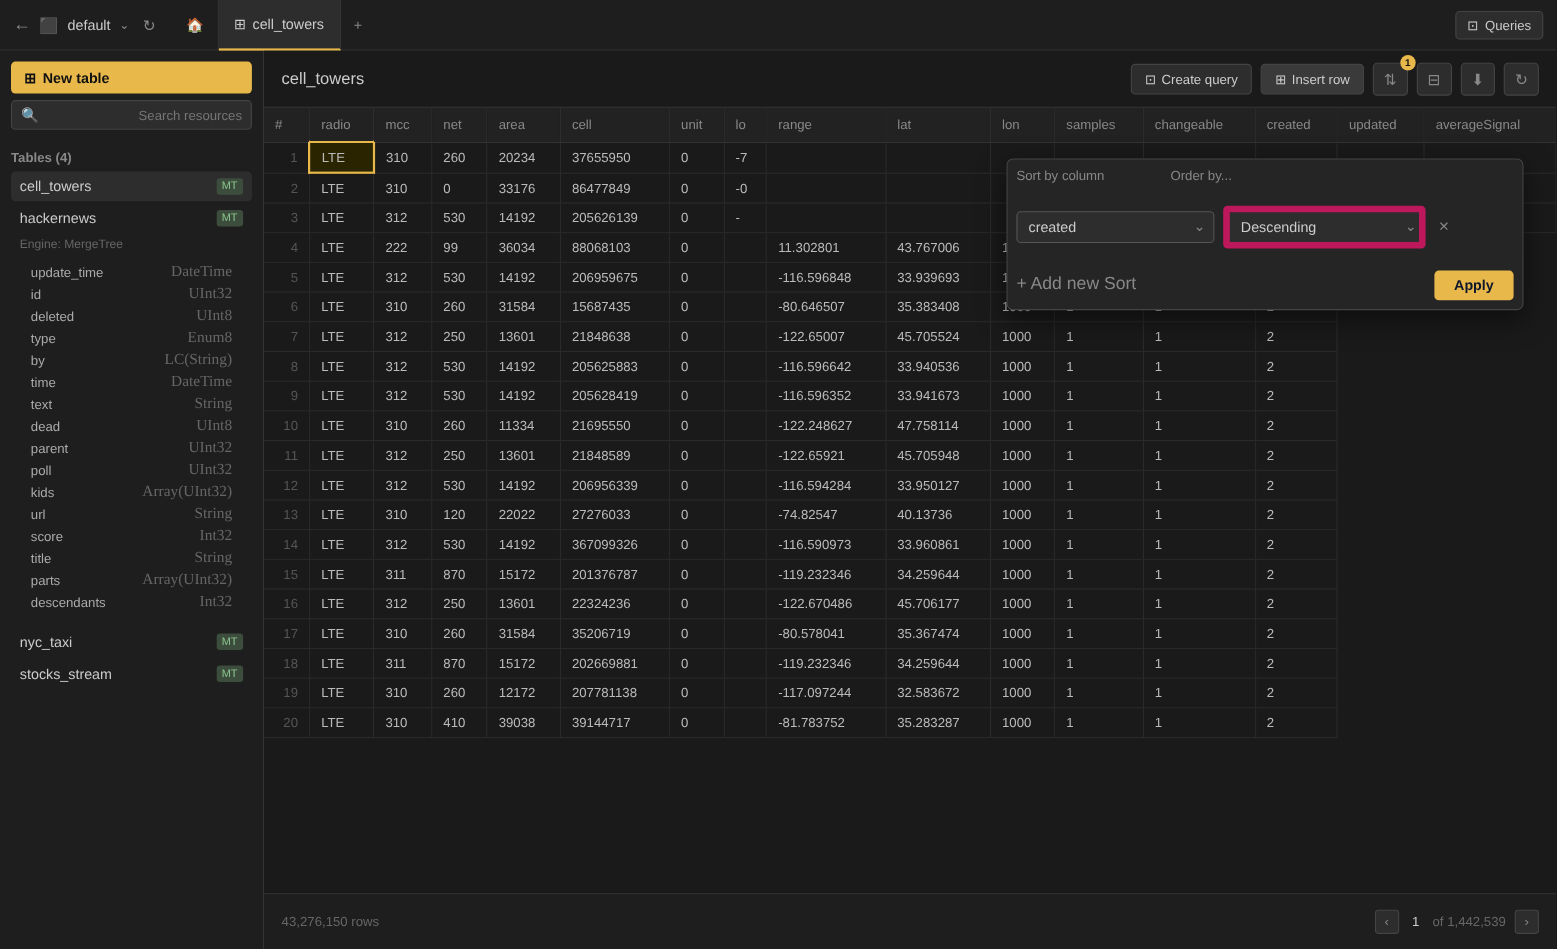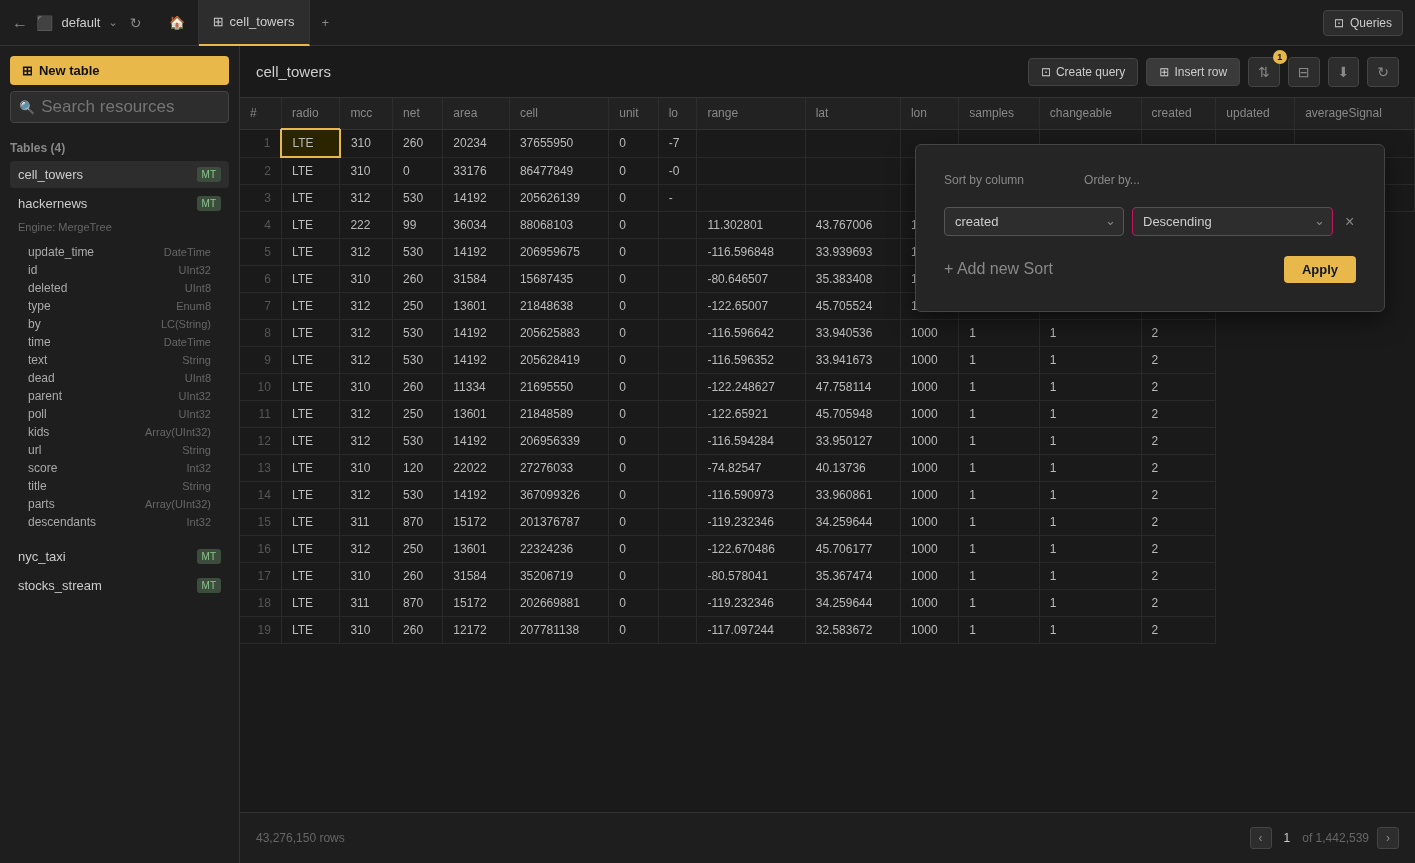--- a/index.html
+++ b/index.html
@@ -22,52 +22,52 @@
     .queries-btn { display: flex; align-items: center; gap: 6px; color: #ccc; background: #2d2d2d; border: 1px solid #444; border-radius: 4px; padding: 5px 10px; cursor: pointer; font-size: 12px; }
 
     
     .main { display: flex; flex: 1; overflow: hidden; }
 
     
     .sidebar { width: 240px; background: #1e1e1e; border-right: 1px solid #333; display: flex; flex-direction: column; flex-shrink: 0; overflow-y: auto; }
     .sidebar-actions { padding: 10px; display: flex; flex-direction: column; gap: 6px; }
     .new-table-btn { background: #e8b84b; color: #111; border: none; border-radius: 4px; padding: 7px 12px; cursor: pointer; font-size: 13px; font-weight: 600; display: flex; align-items: center; gap: 6px; width: 100%; }
     .search-box { display: flex; align-items: center; gap: 6px; background: #2d2d2d; border: 1px solid #444; border-radius: 4px; padding: 5px 8px; color: #888; }
-    .search-box input { background: none; border: none; outline: none; color: #ccc; font-size: 17px; width: 100%; }
+    .search-box input { background: none; border: none; outline: none; color: #ccc; font-size: 12px; width: 100%; text-align: right; }
     .tables-section { padding: 8px 10px 4px; }
     .tables-header { color: #888; font-size: 12px; margin-bottom: 6px; font-weight: bold; }
     .table-item { display: flex; align-items: center; justify-content: space-between; padding: 6px 8px; border-radius: 4px; cursor: pointer; margin-bottom: 2px; }
     .table-item.active { background: #2d2d2d; }
     .table-name { color: #ccc; font-size: 13px; }
     .mt-badge { background: #3d4d3d; color: #8bc48b; font-size: 10px; padding: 2px 5px; border-radius: 3px; }
     .schema-section { padding: 4px 10px; }
     .schema-item { display: flex; align-items: center; justify-content: space-between; padding: 2px 8px; }
     .schema-field { color: #aaa; font-size: 12px; }
-    .schema-type { color: #666; font-size: 11px; }
+    .schema-type { color: #666; font-size: 14px; font-family: Liberation Serif, serif; }
     .engine-label { color: #666; font-size: 11px; padding: 2px 8px 6px; }
 
     
     .content { flex: 1; display: flex; flex-direction: column; overflow: hidden; background: #1a1a1a; }
     .content-header { display: flex; align-items: center; padding: 0 16px; height: 52px; border-bottom: 1px solid #333; flex-shrink: 0; }
     .content-title { font-size: 15px; color: #ccc; font-weight: 500; flex: 1; }
     .header-actions { display: flex; align-items: center; gap: 8px; }
     .action-btn { display: flex; align-items: center; gap: 5px; background: #2d2d2d; border: 1px solid #444; border-radius: 4px; padding: 6px 12px; color: #ccc; cursor: pointer; font-size: 12px; }
     .action-btn.primary { background: #3a3a3a; }
     .icon-btn { background: #2d2d2d; border: 1px solid #444; border-radius: 4px; padding: 6px 9px; color: #888; cursor: pointer; font-size: 14px; }
     .notification-dot { position: relative; }
     .notification-dot::after { content: '1'; position: absolute; top: -8px; right: -8px; background: #e8b84b; color: #111; font-size: 9px; border-radius: 50%; width: 14px; height: 14px; display: flex; align-items: center; justify-content: center; font-weight: bold; }
 
     
-    .sort-overlay { position: absolute; top: 98px; left: 880px; background: #252525; border: 1px solid #444; border-radius: 6px; padding: 28px; z-index: 100; width: 470px; box-shadow: 0 8px 24px rgba(0,0,0,0.5); }
+    .sort-overlay { position: absolute; top: 98px; left: 880px; background: #252525; border: 1px solid #444; border-radius: 6px; padding: 8px; z-index: 100; width: 470px; box-shadow: 0 8px 24px rgba(0,0,0,0.5); }
     .sort-title { color: #888; font-size: 12px; margin-bottom: 10px; }
     .sort-row { display: flex; align-items: center; gap: 8px; }
     .sort-select { background: #2d2d2d; border: 1px solid #555; border-radius: 4px; color: #ccc; padding: 6px 28px 6px 10px; font-size: 13px; appearance: none; -webkit-appearance: none; width: 180px; cursor: pointer; position: relative; }
     .select-wrapper { position: relative; display: inline-block; }
     .select-wrapper::after { content: '⌄'; position: absolute; right: 8px; top: 50%; transform: translateY(-60%); color: #888; pointer-events: none; }
-    .order-select { background: #2d2d2d; border: 1px solid #be185d; border-radius: 4px; color: #ccc; padding: 6px 28px 6px 10px; font-size: 13px; appearance: none; -webkit-appearance: none; width: 201px; cursor: pointer; }
+    .order-select { background: #2d2d2d; border: 6px solid #be185d; border-radius: 4px; color: #ccc; padding: 6px 28px 6px 10px; font-size: 13px; appearance: none; -webkit-appearance: none; width: 184px; cursor: pointer; }
     .sort-close { color: #888; background: none; border: none; cursor: pointer; font-size: 16px; margin-left: 4px; }
     .add-sort-btn { background: none; border: none; color: #888; font-size: 16px; cursor: pointer; margin-top: 8px; }
     .apply-btn { background: #e8b84b; color: #0f172a; border: none; border-radius: 4px; padding: 6px 18px; cursor: pointer; font-size: 13px; font-weight: 600; margin-left: auto; display: block; margin-top: 10px; }
     .sort-bottom-row { display: flex; align-items: center; justify-content: space-between; margin-top: 10px; }
 
     
     .table-wrapper { flex: 1; overflow: auto; position: relative; }
     table { width: 100%; border-collapse: collapse; font-size: 12px; }
     thead tr { background: #222; position: sticky; top: 0; z-index: 10; }
     th { padding: 8px 10px; color: #888; font-weight: 500; text-align: left; border-bottom: 1px solid #333; border-right: 1px solid #2d2d2d; white-space: nowrap; font-size: 12px; }
@@ -598,20 +598,36 @@
               <td>207781138</td>
               <td>0</td>
               <td></td>
               <td>-117.097244</td>
               <td>32.583672</td>
               <td>1000</td>
               <td>1</td>
               <td>1</td>
               <td>2</td>
             </tr>
+            <tr>
+              <td class="row-num">20</td>
+              <td>LTE</td>
+              <td>310</td>
+              <td>410</td>
+              <td>39038</td>
+              <td>39144717</td>
+              <td>0</td>
+              <td></td>
+              <td>-81.783752</td>
+              <td>35.283287</td>
+              <td>1000</td>
+              <td>1</td>
+              <td>1</td>
+              <td>2</td>
+            </tr>
           </tbody>
       </table>
     </div>
 
     <div class="footer">
       <span class="row-count">43,276,150 rows</span>
       <div class="pagination">
         <button class="page-btn">‹</button>
         <span class="page-num">1</span>
         <span class="page-of">of 1,442,539</span>

